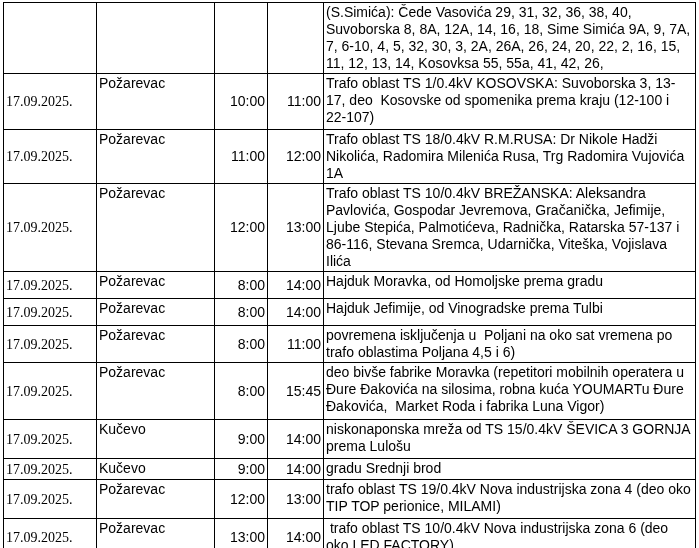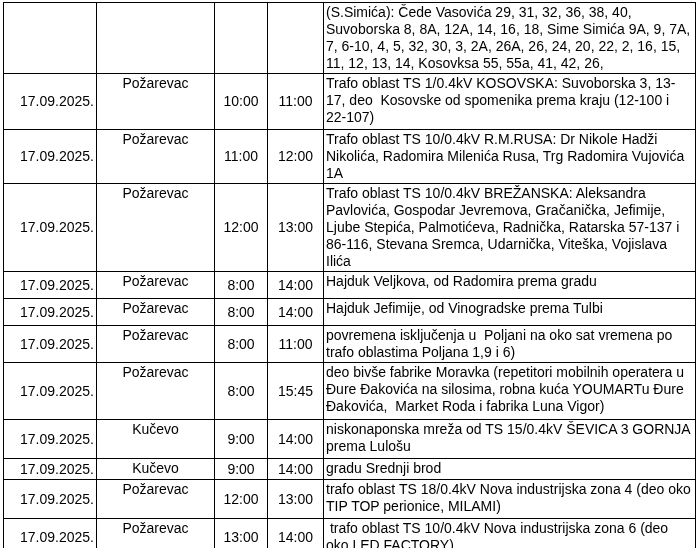--- a/index.html
+++ b/index.html
@@ -24,30 +24,31 @@
     font-size: 14px;
     line-height: 17px;
     color: #000000;
   }
   table.outage-table td {
     border: 1px solid #000000;
     overflow: hidden;
     padding: 1px 2px;
   }
   td.cell-date {
-    text-align: right;
+    text-align: left;
     vertical-align: middle;
+    font-family: Liberation Serif, serif;
   }
   td.cell-place {
-    text-align: center;
+    text-align: left;
     vertical-align: top;
     padding-top: 2px;
   }
   td.cell-time {
-    text-align: center;
+    text-align: right;
     vertical-align: middle;
   }
   td.cell-desc {
     text-align: left;
     vertical-align: top;
     padding: 1px 4px 1px 8px;
     white-space: pre-wrap;
     margin-left: 48px;
   }
 </style>
@@ -76,49 +77,49 @@
           <td class="cell-place">Požarevac</td>
           <td class="cell-time">10:00</td>
           <td class="cell-time">11:00</td>
           <td class="cell-desc">Trafo oblast TS 1/0.4kV KOSOVSKA: Suvoborska 3, 13-17, deo  Kosovske od spomenika prema kraju (12-100 i 22-107)</td>
         </tr>
         <tr style="height: 54px;">
           <td class="cell-date">17.09.2025.</td>
           <td class="cell-place">Požarevac</td>
           <td class="cell-time">11:00</td>
           <td class="cell-time">12:00</td>
-          <td class="cell-desc">Trafo oblast TS 10/0.4kV R.M.RUSA: Dr Nikole Hadži Nikolića, Radomira Milenića Rusa, Trg Radomira Vujovića 1A</td>
+          <td class="cell-desc">Trafo oblast TS 18/0.4kV R.M.RUSA: Dr Nikole Hadži Nikolića, Radomira Milenića Rusa, Trg Radomira Vujovića 1A</td>
         </tr>
         <tr style="height: 78px;">
           <td class="cell-date">17.09.2025.</td>
           <td class="cell-place">Požarevac</td>
           <td class="cell-time">12:00</td>
           <td class="cell-time">13:00</td>
           <td class="cell-desc">Trafo oblast TS 10/0.4kV BREŽANSKA: Aleksandra Pavlovića, Gospodar Jevremova, Gračanička, Jefimije, Ljube Stepića, Palmotićeva, Radnička, Ratarska 57-137 i 86-116, Stevana Sremca, Udarnička, Viteška, Vojislava Ilića</td>
         </tr>
         <tr style="height: 27px;">
           <td class="cell-date">17.09.2025.</td>
           <td class="cell-place">Požarevac</td>
           <td class="cell-time">8:00</td>
           <td class="cell-time">14:00</td>
-          <td class="cell-desc">Hajduk Veljkova, od Radomira prema gradu</td>
+          <td class="cell-desc">Hajduk Moravka, od Homoljske prema gradu</td>
         </tr>
         <tr style="height: 27px;">
           <td class="cell-date">17.09.2025.</td>
           <td class="cell-place">Požarevac</td>
           <td class="cell-time">8:00</td>
           <td class="cell-time">14:00</td>
           <td class="cell-desc">Hajduk Jefimije, od Vinogradske prema Tulbi</td>
         </tr>
         <tr style="height: 37px;">
           <td class="cell-date">17.09.2025.</td>
           <td class="cell-place">Požarevac</td>
           <td class="cell-time">8:00</td>
           <td class="cell-time">11:00</td>
-          <td class="cell-desc">povremena isključenja u  Poljani na oko sat vremena po trafo oblastima Poljana 1,9 i 6)</td>
+          <td class="cell-desc">povremena isključenja u  Poljani na oko sat vremena po trafo oblastima Poljana 4,5 i 6)</td>
         </tr>
         <tr style="height: 57px;">
           <td class="cell-date">17.09.2025.</td>
           <td class="cell-place">Požarevac</td>
           <td class="cell-time">8:00</td>
           <td class="cell-time">15:45</td>
           <td class="cell-desc">deo bivše fabrike Moravka (repetitori mobilnih operatera u Đure Đakovića na silosima, robna kuća YOUMARTu Đure Đakovića,  Market Roda i fabrika Luna Vigor)</td>
         </tr>
         <tr style="height: 39px;">
           <td class="cell-date">17.09.2025.</td>
@@ -132,21 +133,21 @@
           <td class="cell-place">Kučevo</td>
           <td class="cell-time">9:00</td>
           <td class="cell-time">14:00</td>
           <td class="cell-desc">gradu Srednji brod</td>
         </tr>
         <tr style="height: 39px;">
           <td class="cell-date">17.09.2025.</td>
           <td class="cell-place">Požarevac</td>
           <td class="cell-time">12:00</td>
           <td class="cell-time">13:00</td>
-          <td class="cell-desc">trafo oblast TS 18/0.4kV Nova industrijska zona 4 (deo oko TIP TOP perionice, MILAMI)</td>
+          <td class="cell-desc">trafo oblast TS 19/0.4kV Nova industrijska zona 4 (deo oko TIP TOP perionice, MILAMI)</td>
         </tr>
         <tr style="height: 36px;">
           <td class="cell-date">17.09.2025.</td>
           <td class="cell-place">Požarevac</td>
           <td class="cell-time">13:00</td>
           <td class="cell-time">14:00</td>
           <td class="cell-desc"> trafo oblast TS 10/0.4kV Nova industrijska zona 6 (deo oko LED FACTORY)</td>
         </tr>
       </tbody>
   </table>

